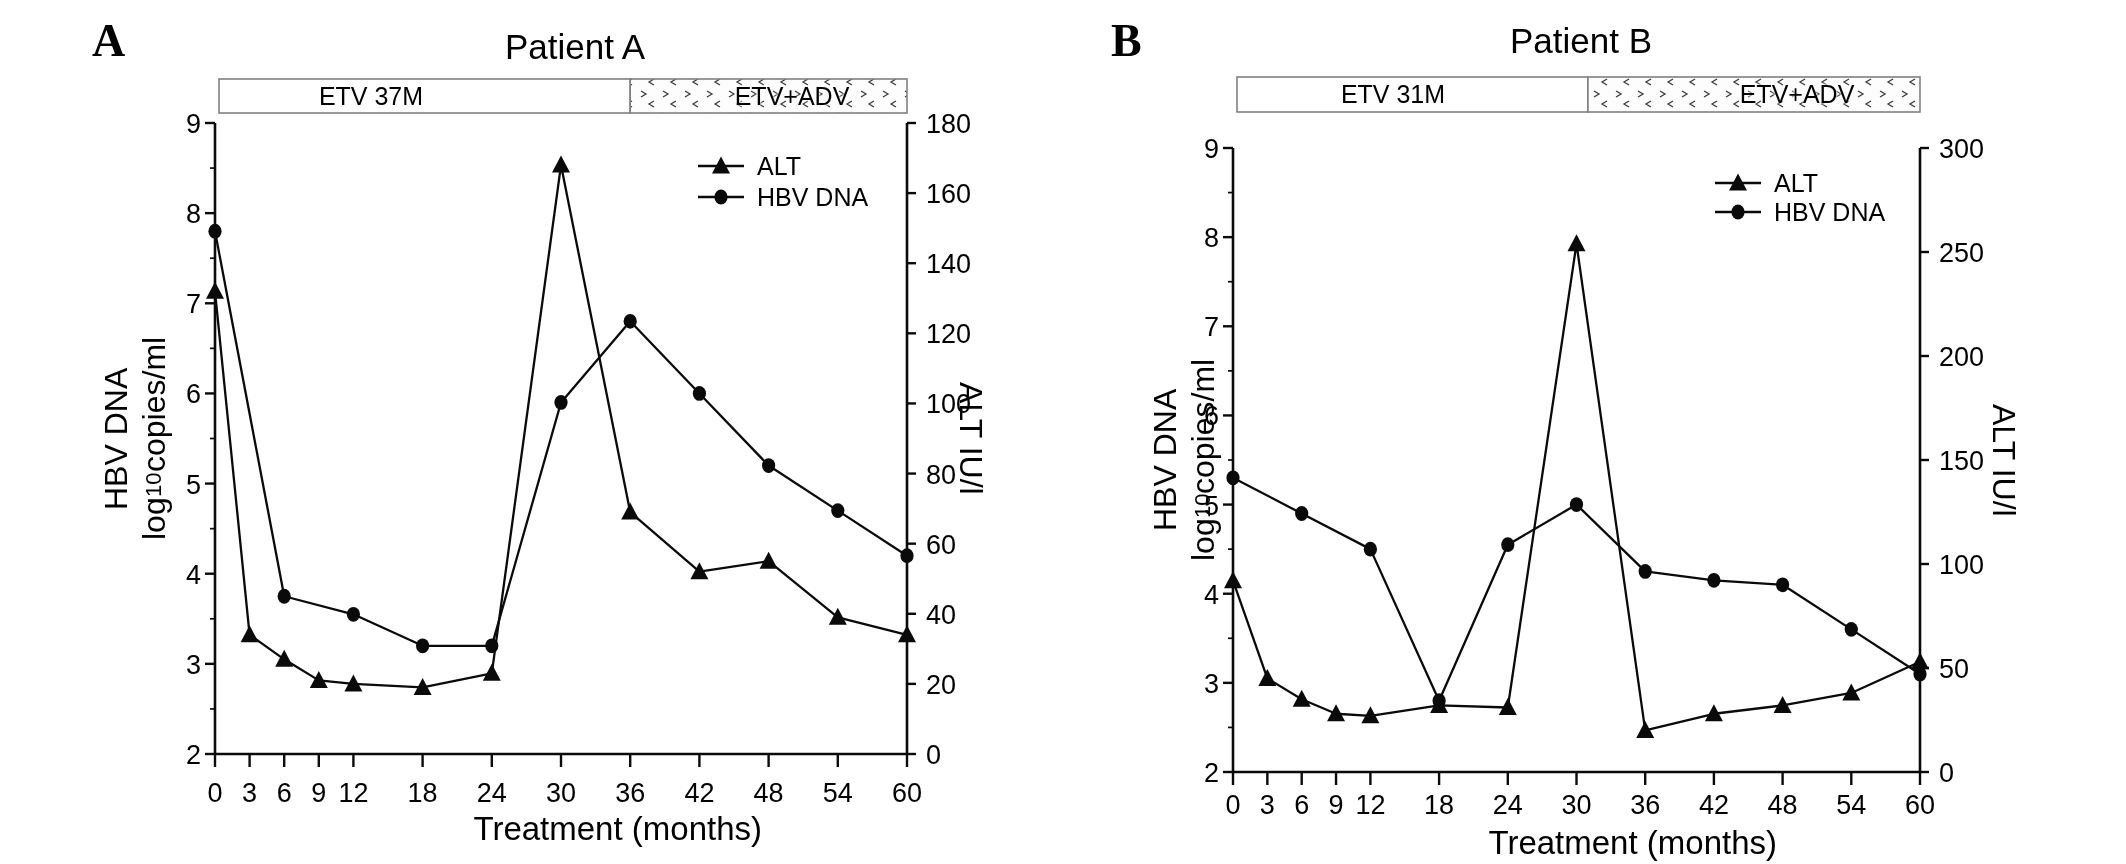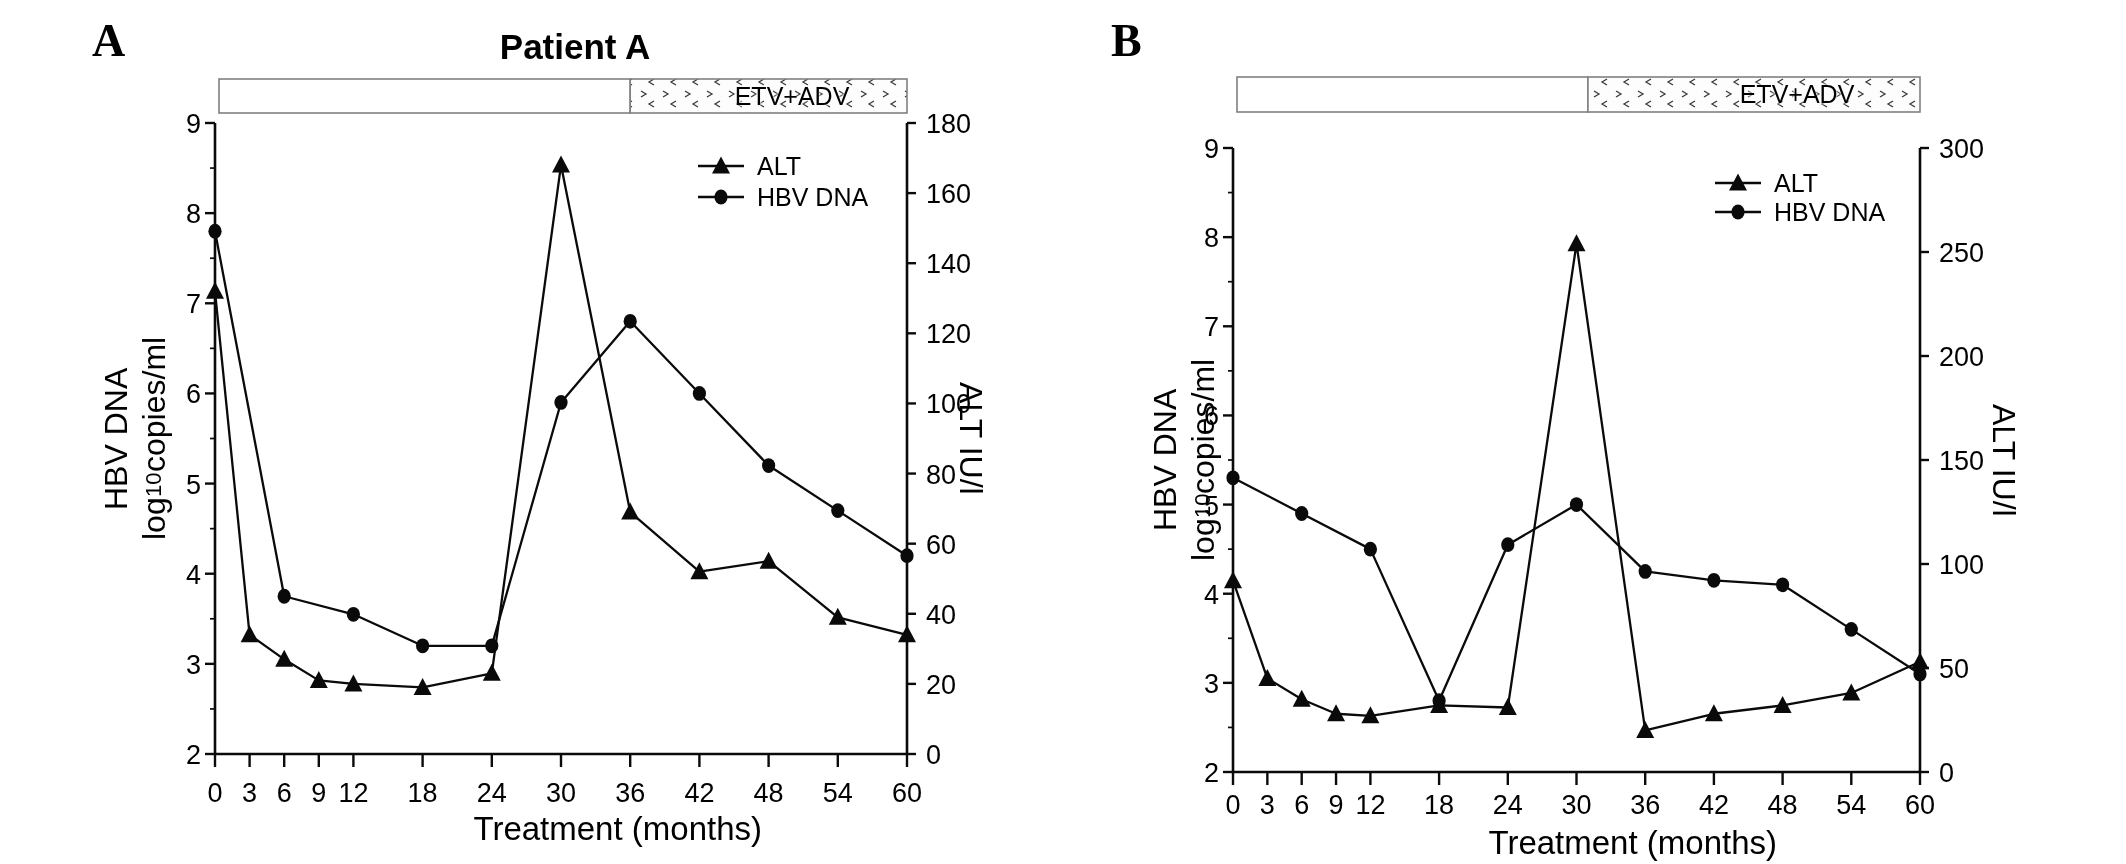--- a/index.html
+++ b/index.html
@@ -137,21 +137,22 @@
         <ellipse cx="837.8" cy="510.6142857142857" rx="6.6" ry="7.4" fill="#0a0a0a"></ellipse>
         <ellipse cx="907" cy="555.6857142857143" rx="6.6" ry="7.4" fill="#0a0a0a"></ellipse>
         <line x1="698" y1="166" x2="744" y2="166" stroke="#0a0a0a" stroke-width="2.3"></line>
         <path d="M 721 156.5 L 712 173.5 L 730 173.5 Z" fill="#0a0a0a"></path>
         <text x="757" y="175" text-anchor="start" font-size="25">ALT</text>
         <line x1="698" y1="197" x2="744" y2="197" stroke="#0a0a0a" stroke-width="2.3"></line>
         <ellipse cx="721" cy="197" rx="6.6" ry="7.4" fill="#0a0a0a"></ellipse>
         <text x="757" y="206" text-anchor="start" font-size="25">HBV DNA</text>
       </svg>
     <div class="panel-letter" style="left:92px;top:18px;">A</div>
-    <div class="panel-title" style="left:375px;top:28px;font-weight:bold;">Patient A</div>
+    <div class="panel-title" style="left:375px;top:28px;">Patient A</div>
+    <div class="bar-label" style="left:221px;top:80px;">ETV 37M</div>
     <div class="bar-label" style="left:642px;top:80px;">ETV+ADV</div>
     <div class="vlabel vlabel-left" style="left:96px;top:123px;height:631px;">HBV DNA</div>
     <div class="vlabel vlabel-left" style="left:134px;top:123px;height:631px;">
         <span>log</span>
         <sub>10</sub>
         <span> copies/ml</span>
       </div>
     <div class="vlabel vlabel-right" style="left:950px;top:123px;height:631px;">ALT IU/l</div>
     <div class="x-title" style="left:362px;top:810px;">Treatment (months)</div>
   </div>
@@ -260,20 +261,22 @@
         <ellipse cx="788.3" cy="629.3714285714286" rx="6.6" ry="7.4" fill="#0a0a0a"></ellipse>
         <ellipse cx="857" cy="673.9428571428572" rx="6.6" ry="7.4" fill="#0a0a0a"></ellipse>
         <line x1="652" y1="183" x2="698" y2="183" stroke="#0a0a0a" stroke-width="2.3"></line>
         <path d="M 675 173.5 L 666 190.5 L 684 190.5 Z" fill="#0a0a0a"></path>
         <text x="711" y="192" text-anchor="start" font-size="25">ALT</text>
         <line x1="652" y1="212" x2="698" y2="212" stroke="#0a0a0a" stroke-width="2.3"></line>
         <ellipse cx="675" cy="212" rx="6.6" ry="7.4" fill="#0a0a0a"></ellipse>
         <text x="711" y="221" text-anchor="start" font-size="25">HBV DNA</text>
       </svg>
     <div class="panel-letter" style="left:48px;top:18px;">B</div>
+    <div class="panel-title" style="left:318px;top:22px;">Patient B</div>
+    <div class="bar-label" style="left:180px;top:78px;">ETV 31M</div>
     <div class="bar-label" style="left:584px;top:78px;">ETV+ADV</div>
     <div class="vlabel vlabel-left" style="left:82px;top:148px;height:624px;">HBV DNA</div>
     <div class="vlabel vlabel-left" style="left:120px;top:148px;height:624px;">
         <span>log</span>
         <sub>10</sub>
         <span> copies/ml</span>
       </div>
     <div class="vlabel vlabel-right" style="left:920px;top:148px;height:624px;">ALT IU/l</div>
     <div class="x-title" style="left:314px;top:824px;">Treatment (months)</div>
   </div>

